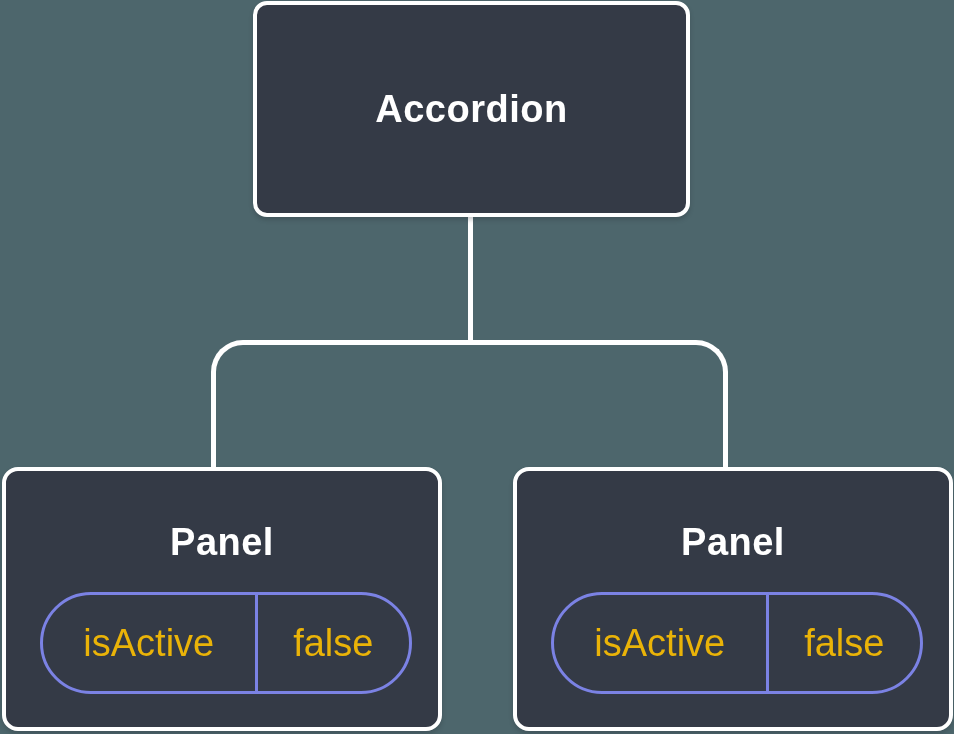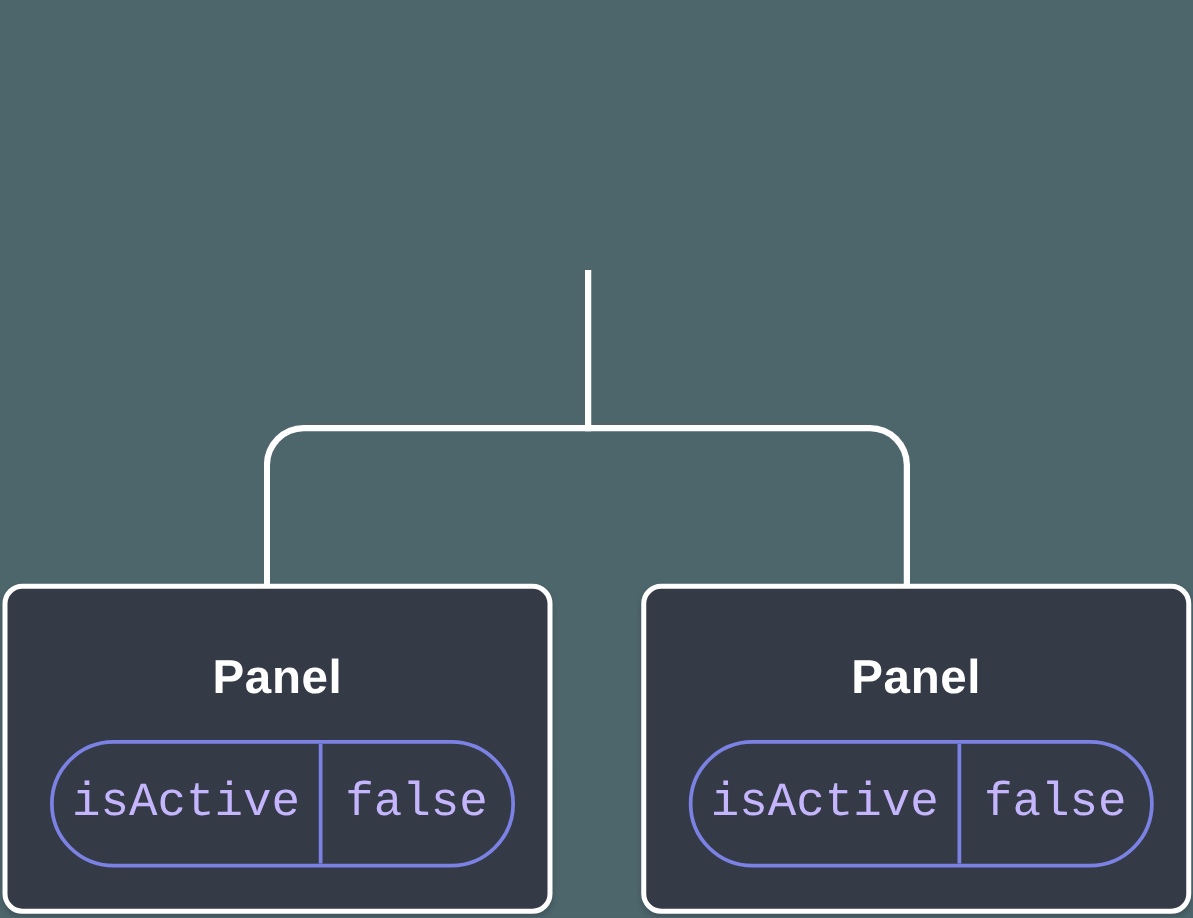--- a/index.html
+++ b/index.html
@@ -90,42 +90,44 @@
     border: 3px solid #7b82e4;
     border-radius: 51px;
     display: flex;
     align-items: stretch;
     overflow: hidden;
   }
   .state-pill .cell {
     display: flex;
     align-items: center;
     justify-content: center;
-    color: #c4b5fd;
+    color: #eab308;
     font-size: 38px;
     font-weight: 400;
     line-height: 1;
-    font-family: Liberation Mono, monospace;
   }
   .state-pill .cell.key {
     flex: 0 0 57.8%;
     border-right: 3px solid #7b82e4;
   }
   .state-pill .cell.value {
     flex: 1 1 auto;
   }
 </style>
 </head>
 <body>
 
 <div class="canvas">
 
   <div class="connector-stem"></div>
   <div class="connector-bracket"></div>
 
+  <div class="node node-root">
+    <div class="node-title">Accordion</div>
+  </div>
 
   <div class="node node-panel left">
     <div class="node-title panel-title">Panel</div>
     <div class="state-pill">
       <div class="cell key">isActive</div>
       <div class="cell value">false</div>
     </div>
   </div>
 
   <div class="node node-panel right">

